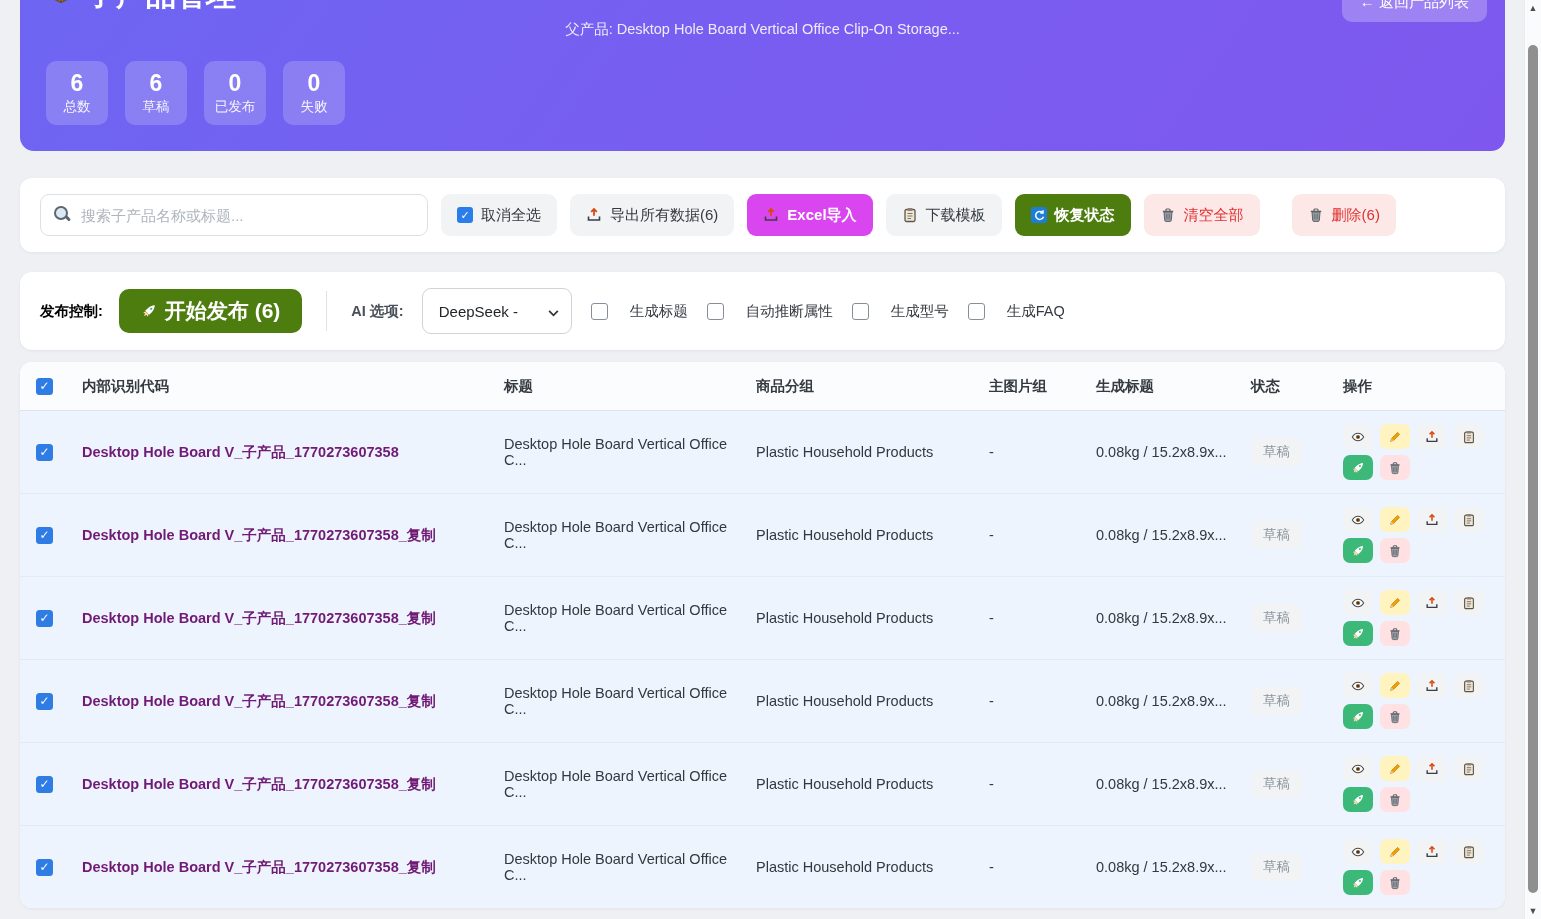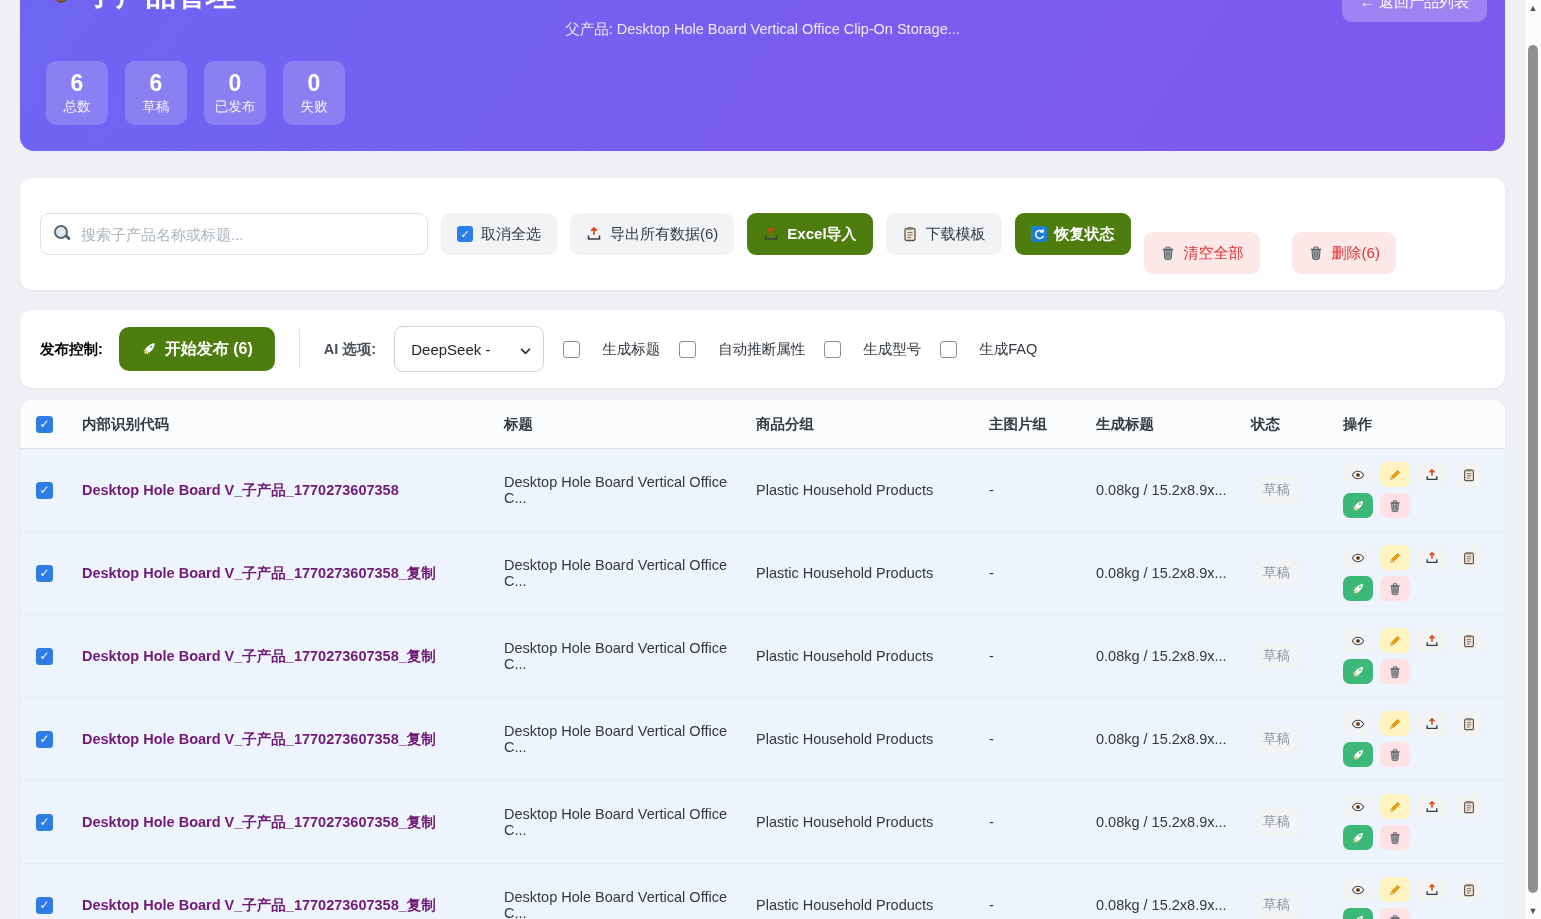--- a/index.html
+++ b/index.html
@@ -44,33 +44,33 @@
   }
   .search-input::placeholder{color:#adb5bd;}
   .mag-icon{position:absolute;left:13px;top:11px;width:18px;height:18px;}
   .mag-icon .lens{position:absolute;left:1px;top:1px;width:10px;height:10px;border:2.2px solid #5b6770;border-radius:50%;background:#dbe9f5;}
   .mag-icon .tail{position:absolute;left:12px;top:12px;width:6px;height:2.6px;background:#5b6770;border-radius:2px;transform:rotate(45deg);}
   .btn{
     height:42px;border-radius:9px;display:flex;align-items:center;gap:8px;
     padding:0 16px;font-size:15px;white-space:nowrap;cursor:pointer;user-select:none;
   }
   .btn-light{background:#f1f3f5;color:#343a40;}
-  .btn-purple{background:#4d7c0f;color:#fff;font-weight:bold;}
+  .btn-purple{background:#d946ef;color:#fff;font-weight:bold;}
   .btn-green{background:#4d7c0f;color:#fff;font-weight:bold;}
-  .btn-pink{background:#fde8e8;color:#e03131;margin-top:38px;}
+  .btn-pink{background:#fde8e8;color:#e03131;}
   .gap-big{margin-left:19px;}
   .mini-check{
     width:16px;height:16px;border-radius:3px;background:#2b7de9;flex:none;
     display:flex;align-items:center;justify-content:center;color:#fff;font-size:11px;font-weight:bold;
   }
 
   
   .publish{margin-top:20px;padding:16px 20px;display:flex;align-items:center;}
   .publish-label{font-size:14.5px;font-weight:bold;color:#000000;margin-right:16px;}
-  .btn-start{height:44px;border-radius:10px;padding:0 22px;font-size:16px;}
+  .btn-start{height:44px;border-radius:10px;padding:0 22px;font-size:21px;}
   .vdiv{width:1px;height:40px;background:#dee2e6;margin:0 24px;}
   .ai-label{font-size:14.5px;font-weight:bold;color:#495057;margin-right:18px;}
   .select{
     height:44px;min-width:120px;border:1px solid #ced4da;border-radius:9px;background:#fff;
     display:flex;align-items:center;justify-content:space-between;padding:0 12px 0 16px;gap:10px;
     font-size:15px;color:#212529;cursor:pointer;
   }
   .opt{display:flex;align-items:center;gap:22px;margin-left:19px;cursor:pointer;}
   .opt-box{width:15px;height:15px;border:1.6px solid #868e96;border-radius:3px;background:#fff;flex:none;}
   .opt-label{font-size:14.5px;color:#343a40;}

